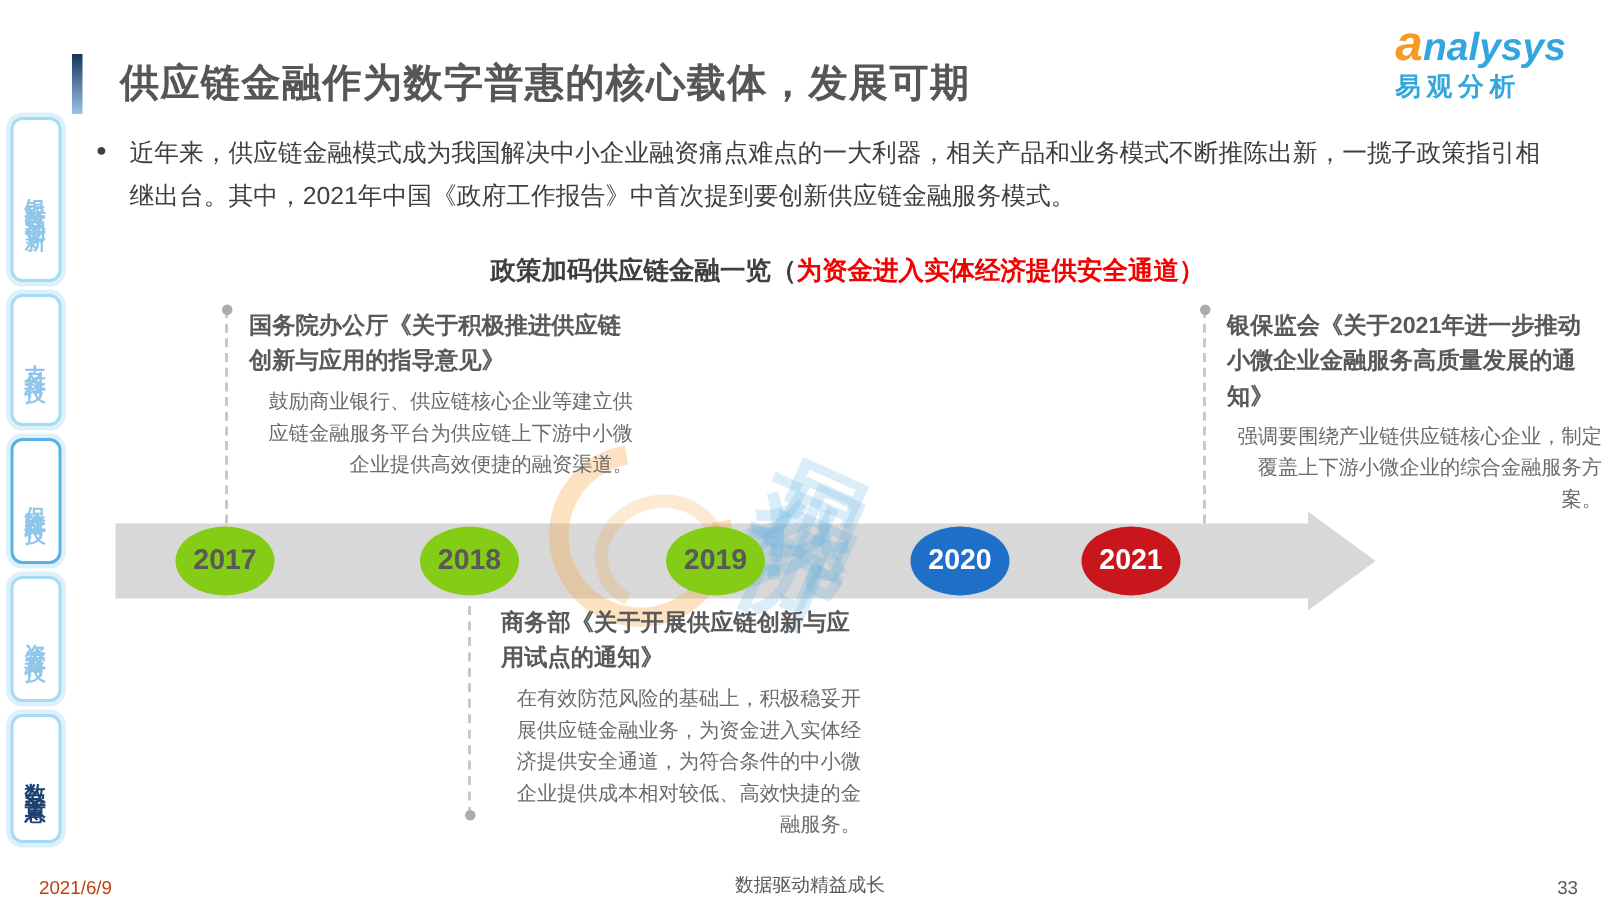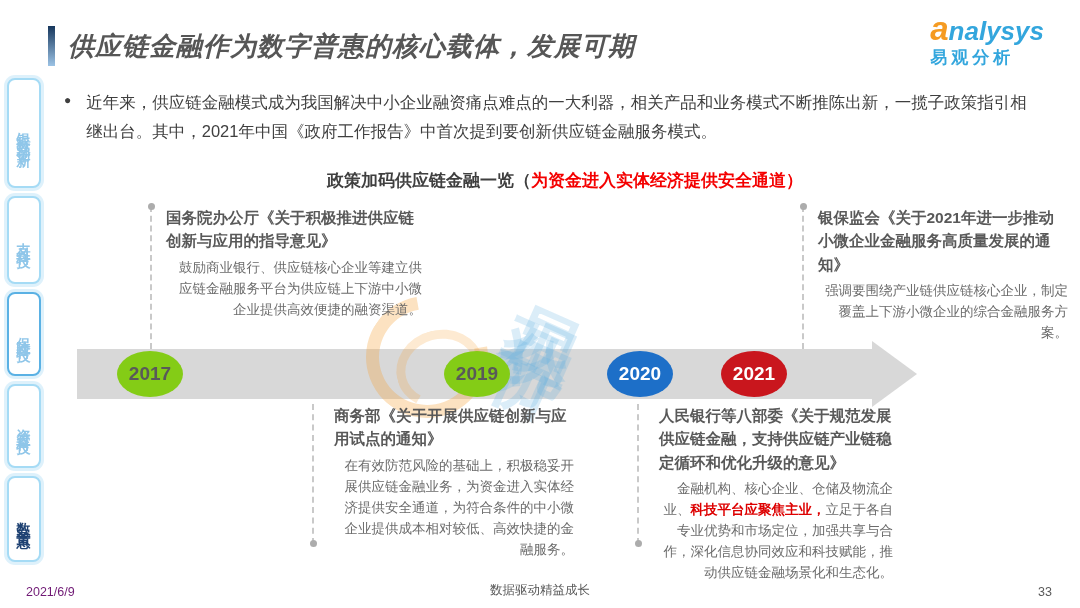--- a/index.html
+++ b/index.html
@@ -59,40 +59,40 @@
   .dash-v::before,.dash-v::after{content:"";position:absolute;left:-4.5px;width:7px;height:7px;
     border-radius:50%;background:#ACACAC;}
   .dash-top .dash-v::before{top:-3px;} .dash-top .dash-v::after{display:none;}
   .dash-bottom .dash-v::after{bottom:-3px;} .dash-bottom .dash-v::before{display:none;}
   .event-top{padding-left:16px;}
   .event-bottom{padding-left:22px;}
   .event-title{font-size:15.5px;font-weight:bold;color:#595959;line-height:1.5;margin-bottom:4px;}
   .event-body{font-size:13.5px;color:#6B6B6B;line-height:1.56;text-align:right;}
   .body-red{color:#DD0000;font-weight:bold;}
   
-  .footer-date{position:absolute;left:26px;bottom:9px;font-size:12.5px;color:#701a75;}
+  .footer-date{position:absolute;left:26px;bottom:9px;font-size:12.5px;color:#c2410c;}
   .footer-center{position:absolute;left:0;right:0;bottom:9px;text-align:center;font-size:12.5px;color:#595959;}
   .footer-page{position:absolute;right:28px;bottom:9px;font-size:12.5px;color:#595959;}
 </style>
 </head>
 <body>
 
 <div class="slide">
 
   <nav>
     <div class="side-tab" style="top:78px;height:110px;">银行数字创新</div>
     <div class="side-tab" style="top:196px;height:88px;">支付科技</div>
     <div class="side-tab strong" style="top:292px;height:84px;">保险科技</div>
     <div class="side-tab" style="top:384px;height:84px;">资管科技</div>
     <div class="side-tab active" style="top:476px;height:86px;">数字普惠</div>
   </nav>
 
   <header class="title-row">
     <span class="title-bar"></span>
-    <h1 class="page-title" style="margin:0;font-style:italic;">供应链金融作为数字普惠的核心载体，发展可期</h1>
+    <h1 class="page-title" style="margin:12px;">供应链金融作为数字普惠的核心载体，发展可期</h1>
   </header>
 
   <div class="logo">
     <div class="logo-top">
       <span class="logo-a">a</span><span class="logo-rest">nalysys</span>
     </div>
     <div class="logo-cn">易观分析</div>
   </div>
 
   <div class="intro">
@@ -105,20 +105,21 @@
   </div>
 
   <div class="wm wm-ring"></div>
   <div class="wm wm-ring2"></div>
   <div class="wm wm-text">易观分析</div>
 
   <div class="band"></div>
   <div class="band-arrow"></div>
 
   <div class="year" style="left:117px;">2017</div>
+  <div class="year" style="left:280px;">2018</div>
   <div class="year" style="left:444px;">2019</div>
   <div class="year y2020" style="left:607px;">2020</div>
   <div class="year y2021" style="left:721px;">2021</div>
 
   <div class="event event-top dash-top" style="left:150px;top:206px;width:272px;">
     <span class="dash-v" style="height:143px;"></span>
     <div class="event-title">国务院办公厅《关于积极推进供应链创新与应用的指导意见》</div>
     <div class="event-body">鼓励商业银行、供应链核心企业等建立供应链金融服务平台为供应链上下游中小微企业提供高效便捷的融资渠道。</div>
   </div>
 
@@ -128,23 +129,18 @@
     <div class="event-title">银保监会《关于2021年进一步推动小微企业金融服务高质量发展的通知》</div>
     <div class="event-body">强调要围绕产业链供应链核心企业，制定覆盖上下游小微企业的综合金融服务方案。</div>
   </div>
 
   <div class="event event-bottom dash-bottom" style="left:312px;top:404px;width:262px;">
     <span class="dash-v" style="height:140px;"></span>
     <div class="event-title">商务部《关于开展供应链创新与应用试点的通知》</div>
     <div class="event-body">在有效防范风险的基础上，积极稳妥开展供应链金融业务，为资金进入实体经济提供安全通道，为符合条件的中小微企业提供成本相对较低、高效快捷的金融服务。</div>
   </div>
 
-  <div class="event event-bottom dash-bottom" style="left:637px;top:404px;width:256px;">
-    <span class="dash-v" style="height:140px;"></span>
-    <div class="event-title">人民银行等八部委《关于规范发展供应链金融，支持供应链产业链稳定循环和优化升级的意见》</div>
-    <div class="event-body"><span>金融机构、核心企业、仓储及物流企业、</span><span class="body-red">科技平台应聚焦主业，</span><span>立足于各自专业优势和市场定位，加强共享与合作，深化信息协同效应和科技赋能，推动供应链金融场景化和生态化。</span></div>
-  </div>
 
   <div class="footer-date">2021/6/9</div>
   <div class="footer-center">数据驱动精益成长</div>
   <div class="footer-page">33</div>
 
 </div>
 
 </body></html>

